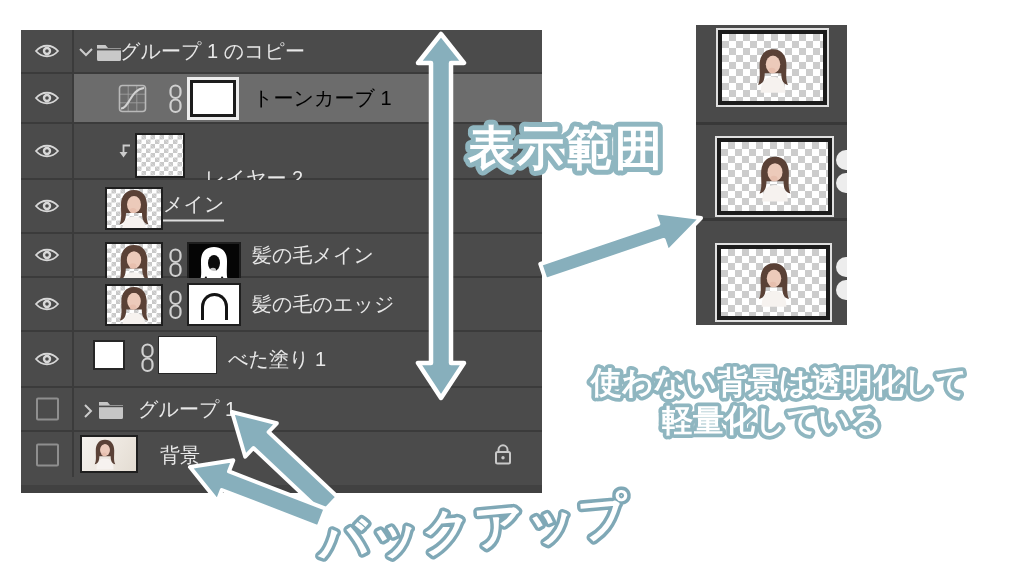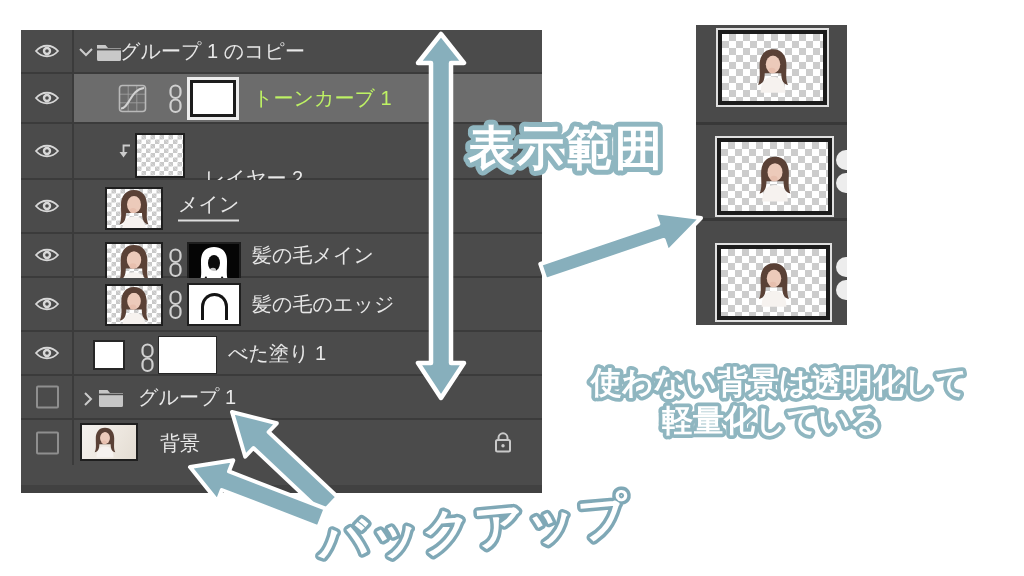--- a/index.html
+++ b/index.html
@@ -83,21 +83,21 @@
       <svg class="abs" style="left:97px;top:10px;" width="29" height="29">
         <rect x="1.5" y="1.5" width="26" height="26" rx="3" fill="none" stroke="#b9b9b9" stroke-width="1.6"></rect>
         <path d="M1.5,10.2 H27.5 M1.5,18.8 H27.5 M10.2,1.5 V27.5 M18.8,1.5 V27.5" stroke="#b9b9b9" stroke-width="0.9" opacity="0.65"></path>
         <path d="M3,24.5 C11,24.5 13,5 26,4" fill="none" stroke="#d2d2d2" stroke-width="2"></path>
       </svg>
       <svg class="abs" style="left:147px;top:10px;" width="15" height="30">
         <rect x="2.5" y="1.5" width="10" height="12.5" rx="5" fill="none" stroke="#d0d0d0" stroke-width="2.2"></rect>
         <rect x="2.5" y="15.5" width="10" height="12.5" rx="5" fill="none" stroke="#d0d0d0" stroke-width="2.2"></rect>
       </svg>
       <div class="abs mask-sel" style="left:169px;top:6px;width:46px;height:37px;"></div>
-      <div class="row-label" style="left:232px;color:#bef264;">トーンカーブ 1</div>
+      <div class="row-label" style="left:232px;color:#000000;">トーンカーブ 1</div>
     </div>
 
     <div class="row" style="height:56px;">
       <div class="eye-cell">
         <svg class="eye-ic" width="26" height="18">
           <path d="M2,9 C8,2 18,2 24,9 C18,16 8,16 2,9 Z" fill="none" stroke="#d8d8d8" stroke-width="1.8"></path>
           <circle cx="13" cy="9" r="3" fill="none" stroke="#d8d8d8" stroke-width="2.4"></circle>
         </svg>
       </div>
       <svg class="abs" style="left:97px;top:19px;" width="15" height="17">
@@ -113,21 +113,21 @@
         <svg class="eye-ic" width="26" height="18">
           <path d="M2,9 C8,2 18,2 24,9 C18,16 8,16 2,9 Z" fill="none" stroke="#d8d8d8" stroke-width="1.8"></path>
           <circle cx="13" cy="9" r="3" fill="none" stroke="#d8d8d8" stroke-width="2.4"></circle>
         </svg>
       </div>
       <div class="abs thumb checker" style="left:84px;top:7px;width:58px;height:43px;">
         <svg width="54" height="40" viewBox="4 3 52 40" style="display:block">
             <use href="#woman"></use>
           </svg>
       </div>
-      <div class="row-label" style="left:157px;border-bottom:2px solid #dddddd;padding-bottom:2px;">メイン</div>
+      <div class="row-label" style="left:142px;border-bottom:2px solid #dddddd;padding-bottom:2px;">メイン</div>
     </div>
 
     <div class="row" style="height:44px;">
       <div class="eye-cell">
         <svg class="eye-ic" width="26" height="18">
           <path d="M2,9 C8,2 18,2 24,9 C18,16 8,16 2,9 Z" fill="none" stroke="#d8d8d8" stroke-width="1.8"></path>
           <circle cx="13" cy="9" r="3" fill="none" stroke="#d8d8d8" stroke-width="2.4"></circle>
         </svg>
       </div>
       <div class="abs thumb checker" style="left:84px;top:8px;width:58px;height:44px;">
@@ -164,21 +164,21 @@
       <svg class="abs" style="left:147px;top:12px;" width="15" height="30">
         <rect x="2.5" y="1.5" width="10" height="12.5" rx="5" fill="none" stroke="#d0d0d0" stroke-width="2.2"></rect>
         <rect x="2.5" y="15.5" width="10" height="12.5" rx="5" fill="none" stroke="#d0d0d0" stroke-width="2.2"></rect>
       </svg>
       <div class="abs thumb" style="left:166px;top:5px;width:54px;height:43px;background:#ffffff;">
         <div class="arch" style="position:absolute;left:12px;top:8px;width:27px;height:27px;"></div>
       </div>
       <div class="row-label" style="left:231px;">髪の毛のエッジ</div>
     </div>
 
-    <div class="row" style="height:44px;padding-left:32px;">
+    <div class="row" style="height:56px;padding-left:32px;">
       <div class="eye-cell">
         <svg class="eye-ic" width="26" height="18">
           <path d="M2,9 C8,2 18,2 24,9 C18,16 8,16 2,9 Z" fill="none" stroke="#d8d8d8" stroke-width="1.8"></path>
           <circle cx="13" cy="9" r="3" fill="none" stroke="#d8d8d8" stroke-width="2.4"></circle>
         </svg>
       </div>
       <div class="abs mask-plain" style="left:72px;top:8px;width:32px;height:30px;border-width:2px;"></div>
       <svg class="abs" style="left:119px;top:11px;" width="15" height="30">
         <rect x="2.5" y="1.5" width="10" height="12.5" rx="5" fill="none" stroke="#d0d0d0" stroke-width="2.2"></rect>
         <rect x="2.5" y="15.5" width="10" height="12.5" rx="5" fill="none" stroke="#d0d0d0" stroke-width="2.2"></rect>

